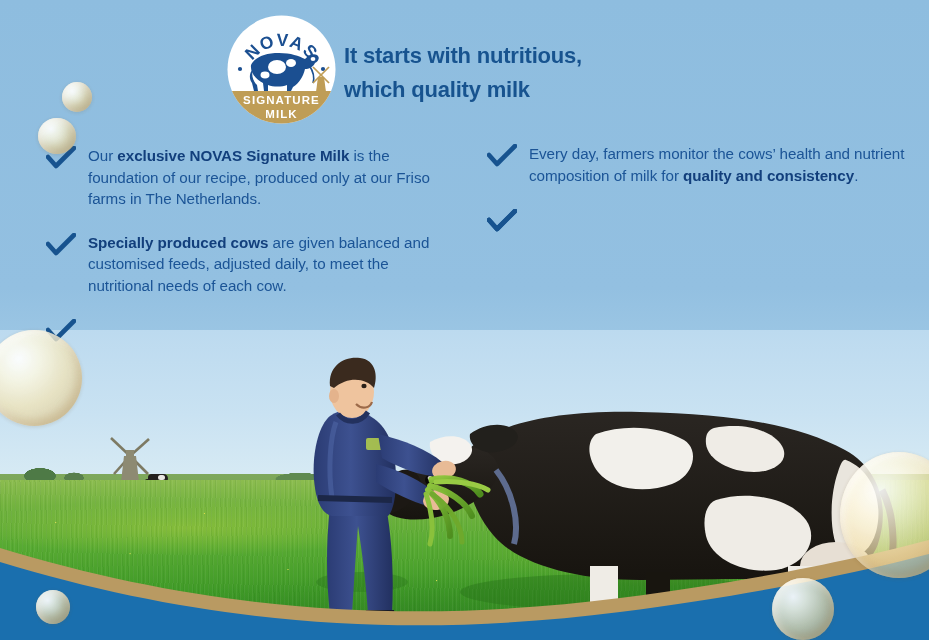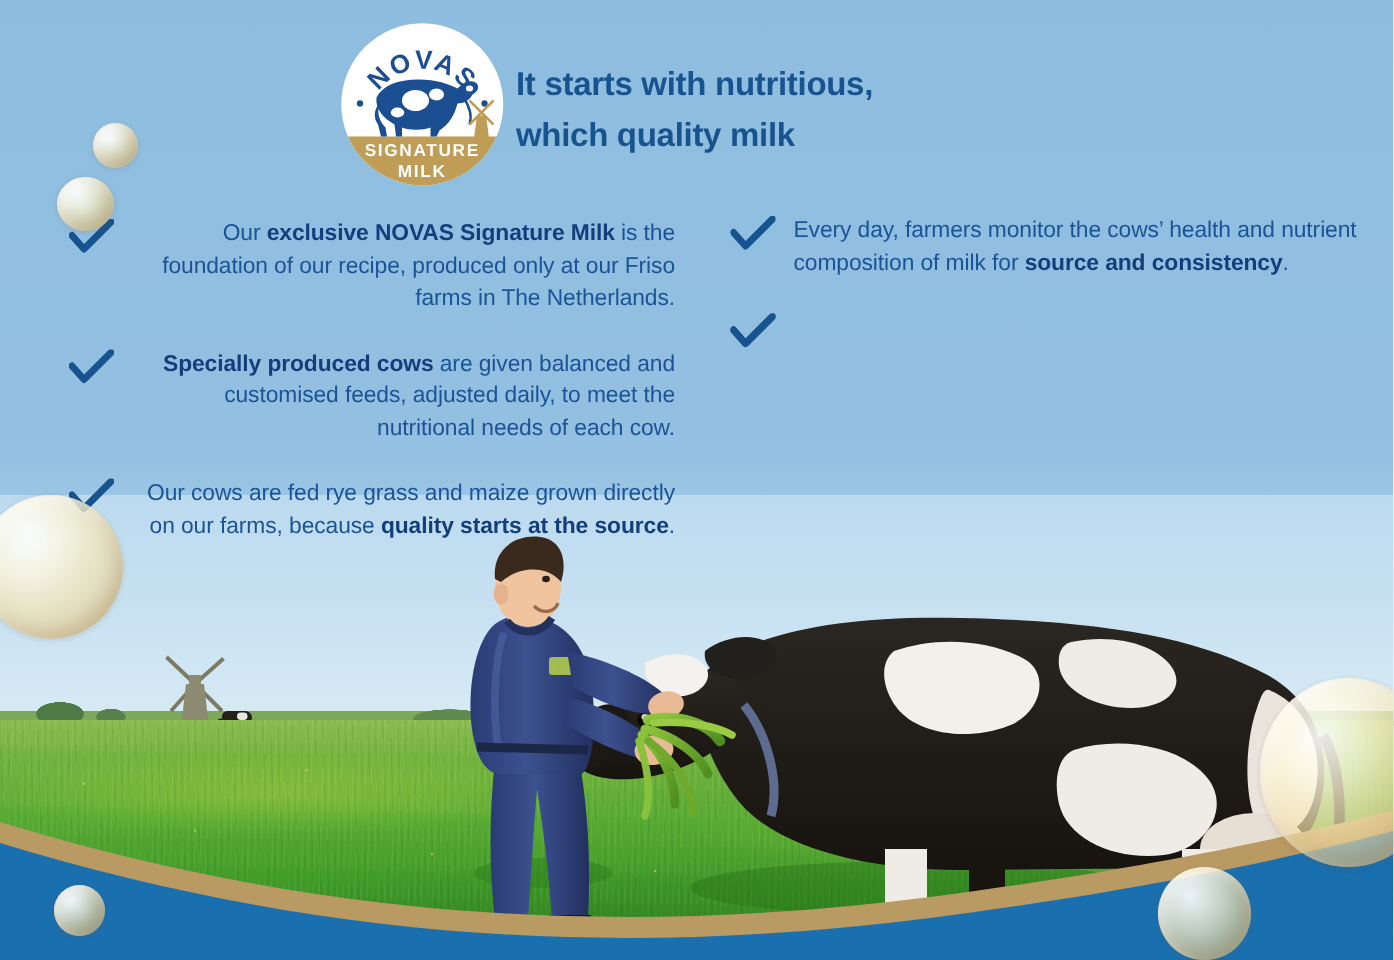--- a/index.html
+++ b/index.html
@@ -92,21 +92,21 @@
   #title {
     position: absolute; left: 344px; top: 39px; width: 560px;
     color: #17538f;
     font-size: 22px; font-weight: bold; line-height: 34px;
     letter-spacing: -0.2px;
   }
   #title .l2 { display:block; }
 
   
   .col { position: absolute; }
-  #col-left  { left: 46px;  top: 145px; width: 404px; text-align: right; }
+  #col-left  { left: 46px;  top: 145px; width: 404px; }
   #col-right { left: 487px; top: 143px; width: 420px; }
 
   .bullet { position: relative; padding-left: 42px; margin-bottom: 22px; }
   .bullet .check { position: absolute; left: 0; top: 1px; width: 30px; height: 24px; }
   .bullet p {
     color: #1b5496;
     font-size: 15.2px;
     line-height: 21.5px;
     letter-spacing: -0.05px;
   }
@@ -350,29 +350,28 @@
       <div class="bullet">
         <svg viewBox="0 0 30 24" class="check">
           <path d="M2 11 L10 20 L28 2" fill="none" stroke="#17538f" stroke-width="4.6" stroke-linecap="round" stroke-linejoin="round"></path>
         </svg>
         <p><b>Specially produced cows</b> are given balanced and customised feeds, adjusted daily, to meet the nutritional needs of each cow.</p>
       </div>
       <div class="bullet">
         <svg viewBox="0 0 30 24" class="check">
           <path d="M2 11 L10 20 L28 2" fill="none" stroke="#17538f" stroke-width="4.6" stroke-linecap="round" stroke-linejoin="round"></path>
         </svg>
-        <p>Our cows are fed rye grass and maize grown directly on our farms, because <b>quality starts at the source</b>.</p>
       </div>
     </div>
   <div class="col" id="col-right">
       <div class="bullet">
         <svg viewBox="0 0 30 24" class="check">
           <path d="M2 11 L10 20 L28 2" fill="none" stroke="#17538f" stroke-width="4.6" stroke-linecap="round" stroke-linejoin="round"></path>
         </svg>
-        <p>Every day, farmers monitor the cows’ health and nutrient composition of milk for <b>source and consistency</b>.</p>
+        <p>Every day, farmers monitor the cows’ health and nutrient composition of milk for <b>quality and consistency</b>.</p>
       </div>
       <div class="bullet">
         <svg viewBox="0 0 30 24" class="check">
           <path d="M2 11 L10 20 L28 2" fill="none" stroke="#17538f" stroke-width="4.6" stroke-linecap="round" stroke-linejoin="round"></path>
         </svg>
       </div>
       <div class="bullet">
         <svg viewBox="0 0 30 24" class="check">
           <path d="M2 11 L10 20 L28 2" fill="none" stroke="#17538f" stroke-width="4.6" stroke-linecap="round" stroke-linejoin="round"></path>
         </svg>

